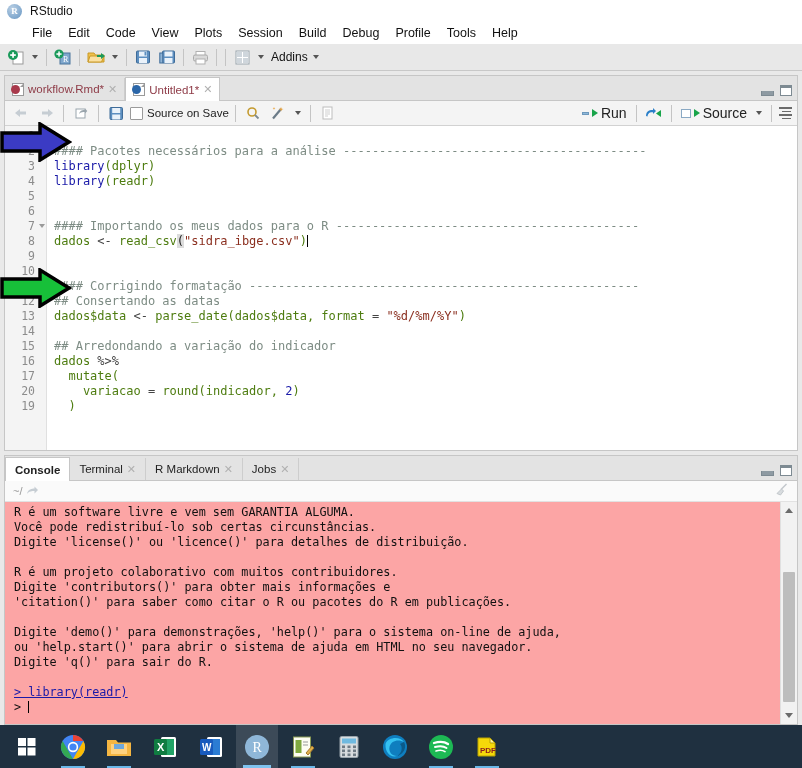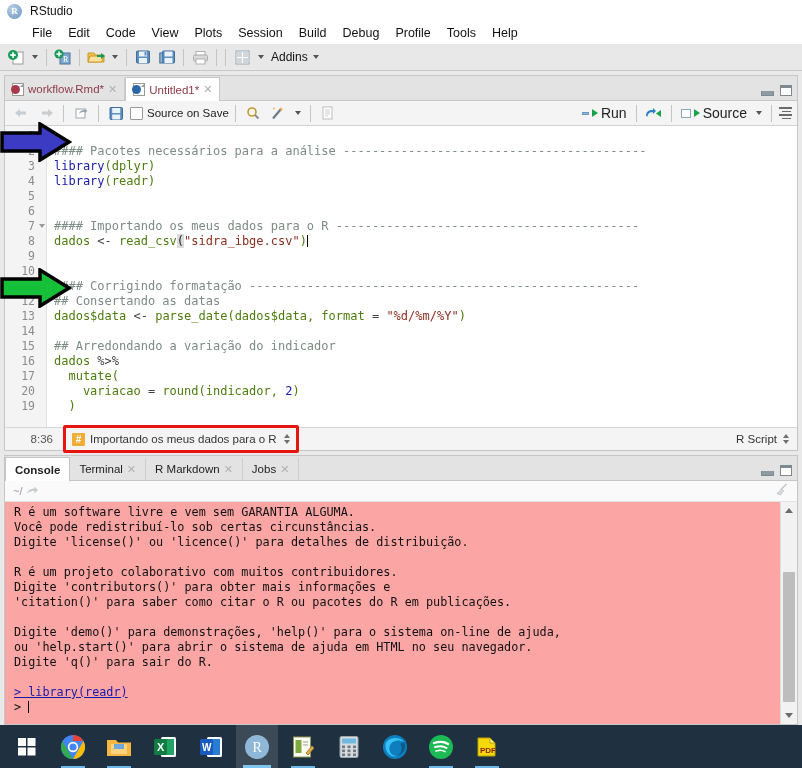--- a/index.html
+++ b/index.html
@@ -719,38 +719,20 @@
             <div class="gnum">14</div>
             <div class="gnum">15</div>
             <div class="gnum">16</div>
             <div class="gnum">17</div>
             <div class="gnum">20</div>
             <div class="gnum">19</div>
           </div>
         <div class="code" id="code"><div class="cl">&nbsp;</div><div class="cl"><span class="cmt">#### Pacotes necessários para a análise ------------------------------------------</span></div><div class="cl"><span class="kw">library</span><span class="plain2">(dplyr)</span></div><div class="cl"><span class="kw">library</span><span class="plain2">(readr)</span></div><div class="cl">&nbsp;</div><div class="cl">&nbsp;</div><div class="cl"><span class="cmt">#### Importando os meus dados para o R ------------------------------------------</span></div><div class="cl"><span class="plain2">dados </span><span class="op">&lt;- </span><span class="plain2">read_csv</span><span class="paren-hl">(</span><span class="str">"sidra_ibge.csv"</span><span class="plain2">)</span><span class="caret-bar"></span></div><div class="cl">&nbsp;</div><div class="cl">&nbsp;</div><div class="cl"><span class="cmt">#### Corrigindo formatação ------------------------------------------------------</span></div><div class="cl"><span class="cmt">## Consertando as datas</span></div><div class="cl"><span class="plain2">dados$data </span><span class="op">&lt;- </span><span class="plain2">parse_date(dados$data, format </span><span class="op">= </span><span class="str">"%d/%m/%Y"</span><span class="plain2">)</span></div><div class="cl">&nbsp;</div><div class="cl"><span class="cmt">## Arredondando a variação do indicador</span></div><div class="cl"><span class="plain2">dados </span><span class="op">%&gt;%</span></div><div class="cl"><span class="plain2">  mutate(</span></div><div class="cl"><span class="plain2">    variacao </span><span class="op">= </span><span class="plain2">round(indicador, </span><span class="num">2</span><span class="plain2">)</span></div><div class="cl"><span class="plain2">  )</span></div></div>
       </div>
 
-      <div class="ed-status">
-        <span class="pos">8:36</span>
-        <span class="scope-box">
-          <span class="hash-icon">#</span>
-          <span class="scope-text">Importando os meus dados para o R</span>
-          <span class="updown">
-              <i class="u"></i>
-              <i class="d"></i>
-            </span>
-        </span>
-        <span class="ed-status-right">
-          <span>R Script</span>
-          <span class="updown">
-              <i class="u"></i>
-              <i class="d"></i>
-            </span>
-        </span>
-      </div>
     </div>
 
     <div class="pane console">
       <div class="console-tabs">
         <div class="ctab active">
           <span>Console</span>
         </div>
         <div class="ctab">
           <span>Terminal</span>
           <span class="tab-close">✕</span>

